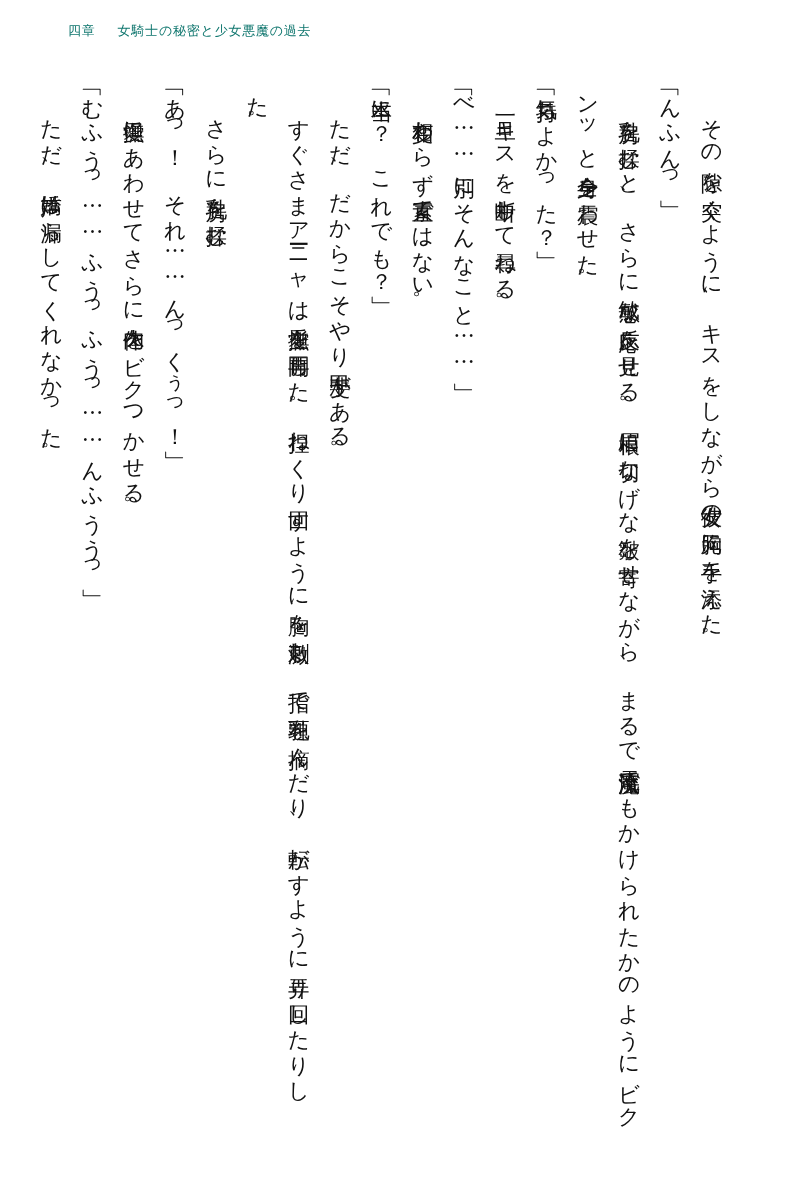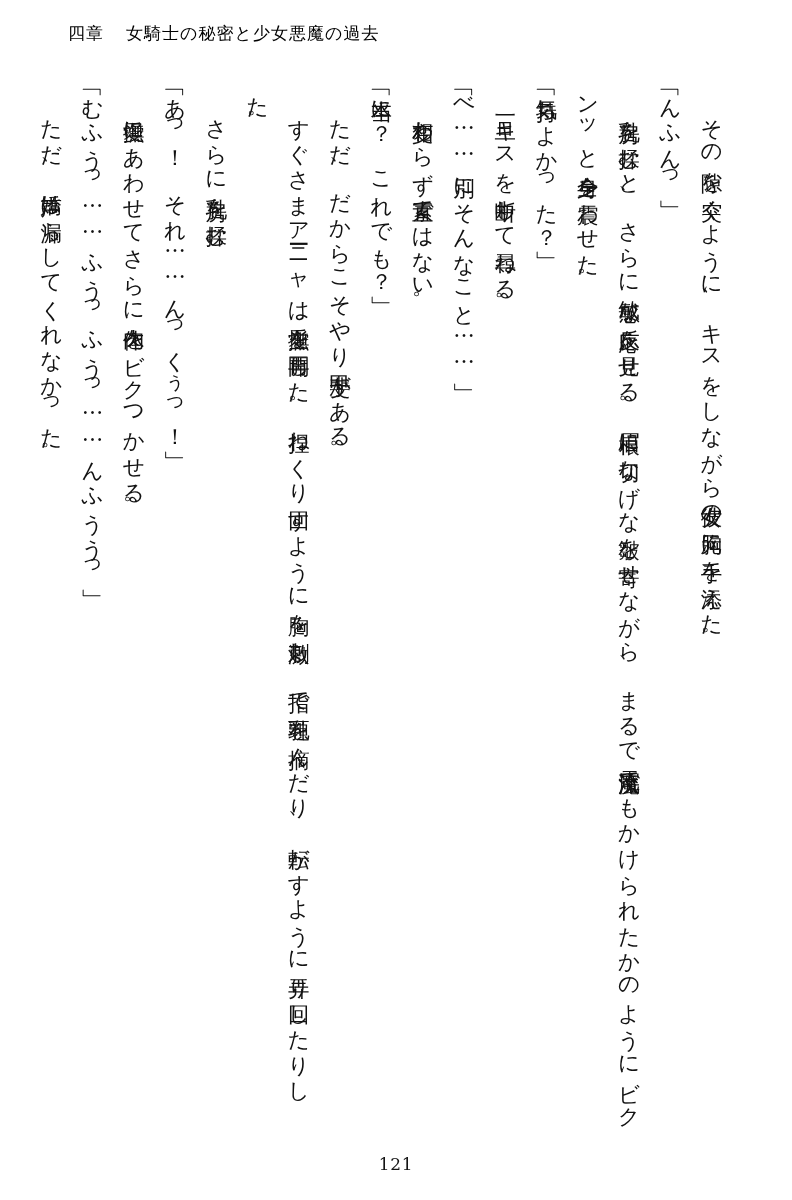--- a/index.html
+++ b/index.html
@@ -22,23 +22,23 @@
     height: 1200px;
     box-sizing: border-box;
   }
 
   
   .running-head {
     position: absolute;
     top: 22px;
     left: 68px;
     right: 68px;
-    font-size: 17px;
+    font-size: 13px;
     letter-spacing: 0.06em;
-    color: #000000;
+    color: #0f766e;
     white-space: nowrap;
   }
   .running-head .chapter-num {
     margin-right: 22px;
   }
 
   
   .body-text {
     position: absolute;
     top: 82px;
@@ -96,15 +96,14 @@
     <p>「本当に？　これでも？」</p>
     <p class="indent">ただ、だからこそやり甲斐がある。</p>
     <p class="indent">すぐさまアーニャは愛撫を再開した。捏ねくり回すように胸を刺激し、指で乳頭を摘んだり、転がすように弄り回したりした。</p>
     <p class="indent">さらに乳房を揉む。</p>
     <p>「あっ！　それ……んっくぅっ！」</p>
     <p class="indent">愛撫にあわせてさらに肉体をビクつかせる。</p>
     <p>「むふうっ……ふうっふうっ……んふううっ」</p>
     <p class="indent">ただ、嬌声は漏らしてくれなかった。</p>
   </div>
 
-  <div class="page-number">121</div>
 
 </div>
 
 </body></html>

